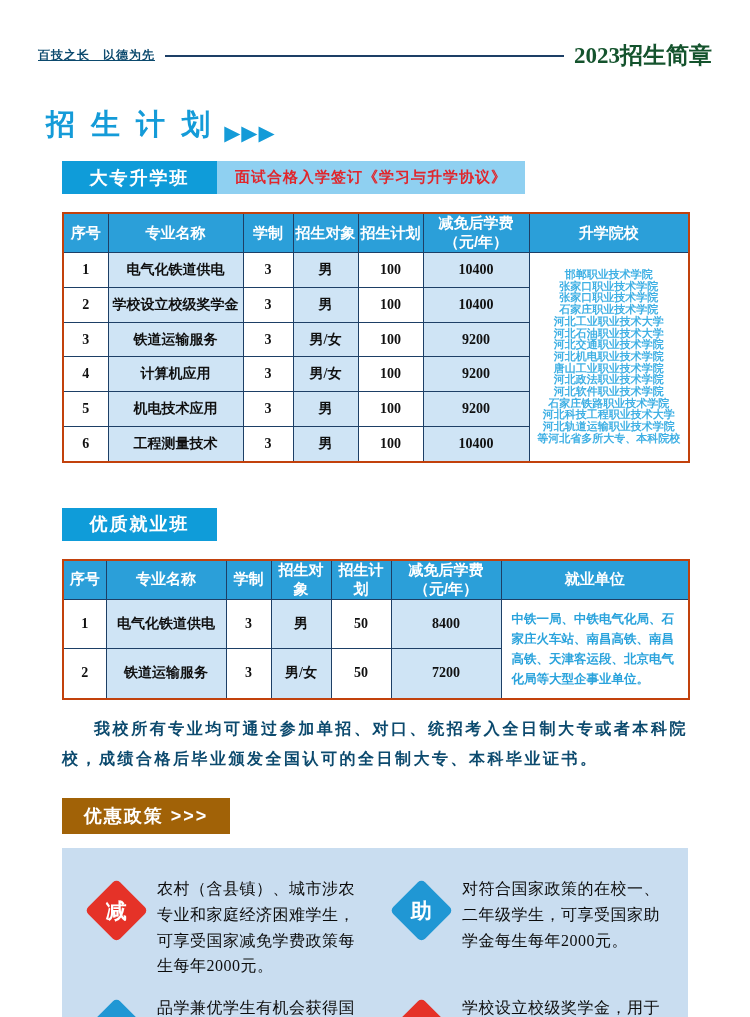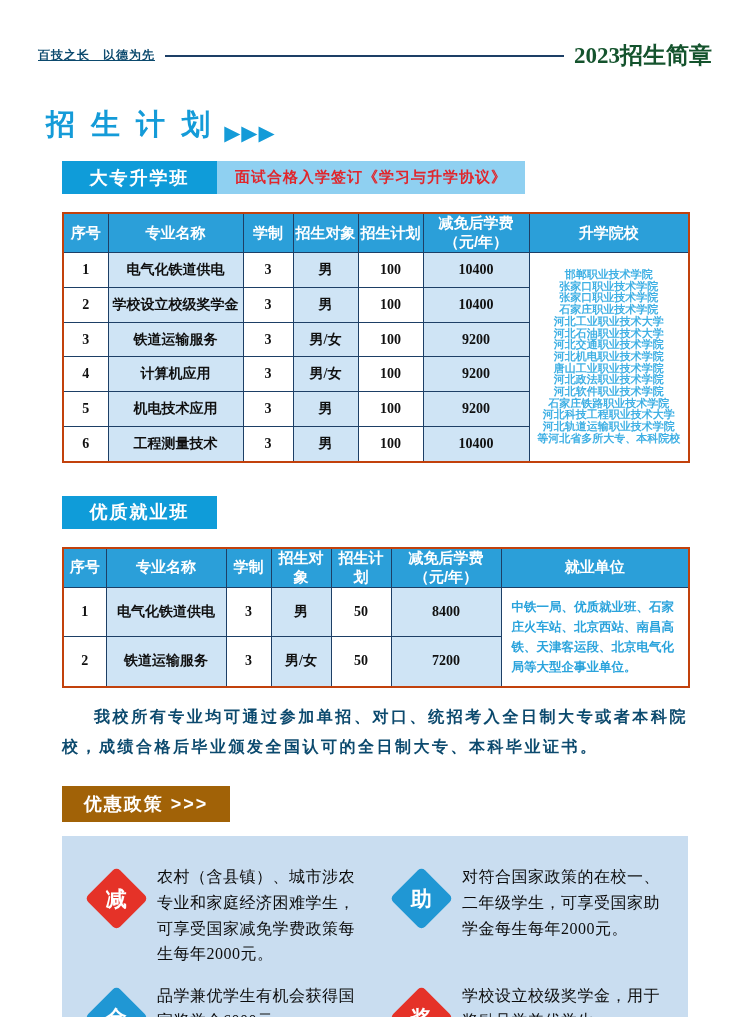--- a/index.html
+++ b/index.html
@@ -150,21 +150,21 @@
         <td>6</td>
         <td class="shade">工程测量技术</td>
         <td>3</td>
         <td class="shade">男</td>
         <td>100</td>
         <td class="shade">10400</td>
       </tr>
     </tbody>
 </table>
 
-<div class="badge-row" style="margin-top:33px;">
+<div class="badge-row" style="margin-top:45px;">
   <div class="badge-main">优质就业班</div>
 </div>
 
 <table class="data-table t2">
   <colgroup>
       <col>
       <col>
       <col>
       <col>
       <col>
@@ -183,21 +183,21 @@
       </tr>
     </thead>
   <tbody>
       <tr>
         <td>1</td>
         <td class="shade">电气化铁道供电</td>
         <td>3</td>
         <td class="shade">男</td>
         <td>50</td>
         <td class="shade">8400</td>
-        <td rowspan="2" class="employers-cell">中铁一局、优质就业班、石家庄火车站、北京西站、南昌高铁、天津客运段、北京电气化局等大型企事业单位。</td>
+        <td rowspan="2" class="employers-cell">中铁一局、中铁电气化局、石家庄火车站、南昌高铁、南昌高铁、天津客运段、北京电气化局等大型企事业单位。</td>
       </tr>
       <tr>
         <td>2</td>
         <td class="shade">铁道运输服务</td>
         <td>3</td>
         <td class="shade">男/女</td>
         <td>50</td>
         <td class="shade">7200</td>
       </tr>
     </tbody>

